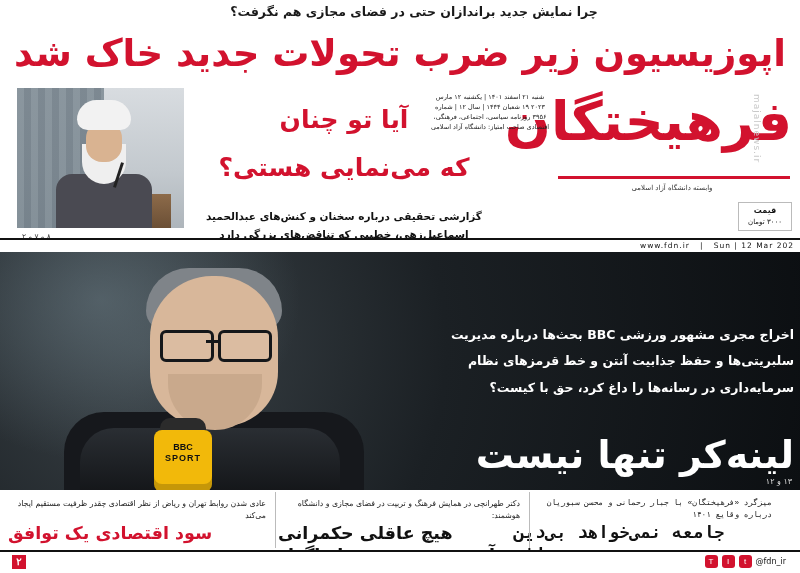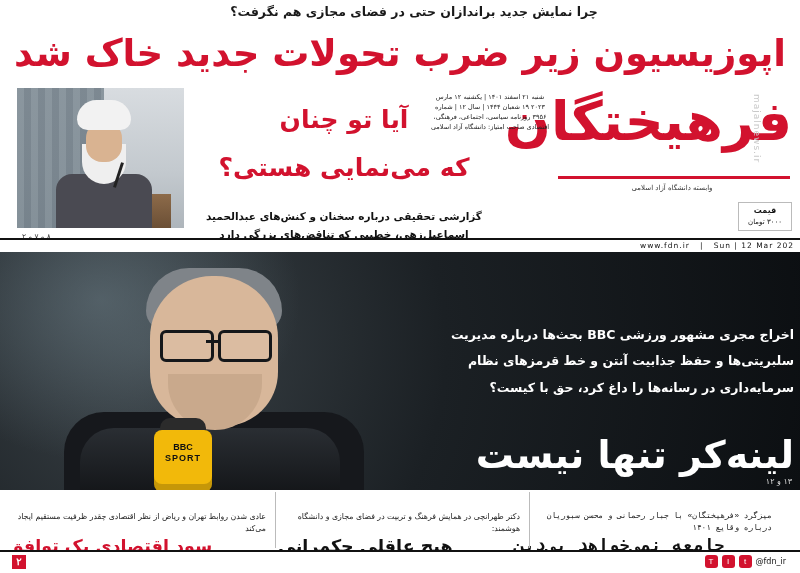--- a/index.html
+++ b/index.html
@@ -306,21 +306,21 @@
   .bottom {
     position: absolute;
     left: 0; top: 490px;
     width: 800px; height: 60px;
     background: #fff;
   }
   .col {
     position: absolute;
     top: 0;
     height: 60px;
-    padding-top: 21px;
+    padding-top: 8px;
     box-sizing: border-box;
   }
   .col-1 { right: 24px; width: 262px; font-family: Liberation Mono, monospace; }
   .col-2 { right: 276px; width: 246px; }
   .col-3 { right: 530px; width: 262px; }
   .col-sep {
     position: absolute;
     top: 492px;
     width: 1px; height: 56px;
     background: #bbb;

